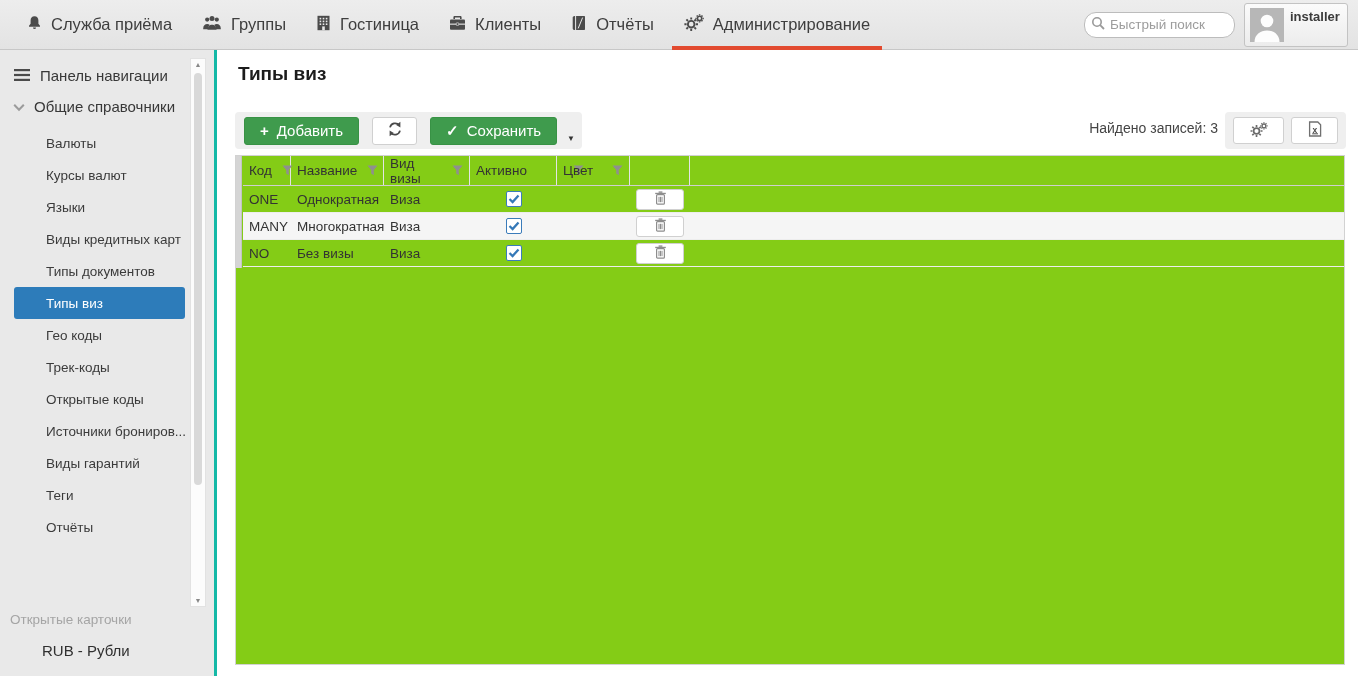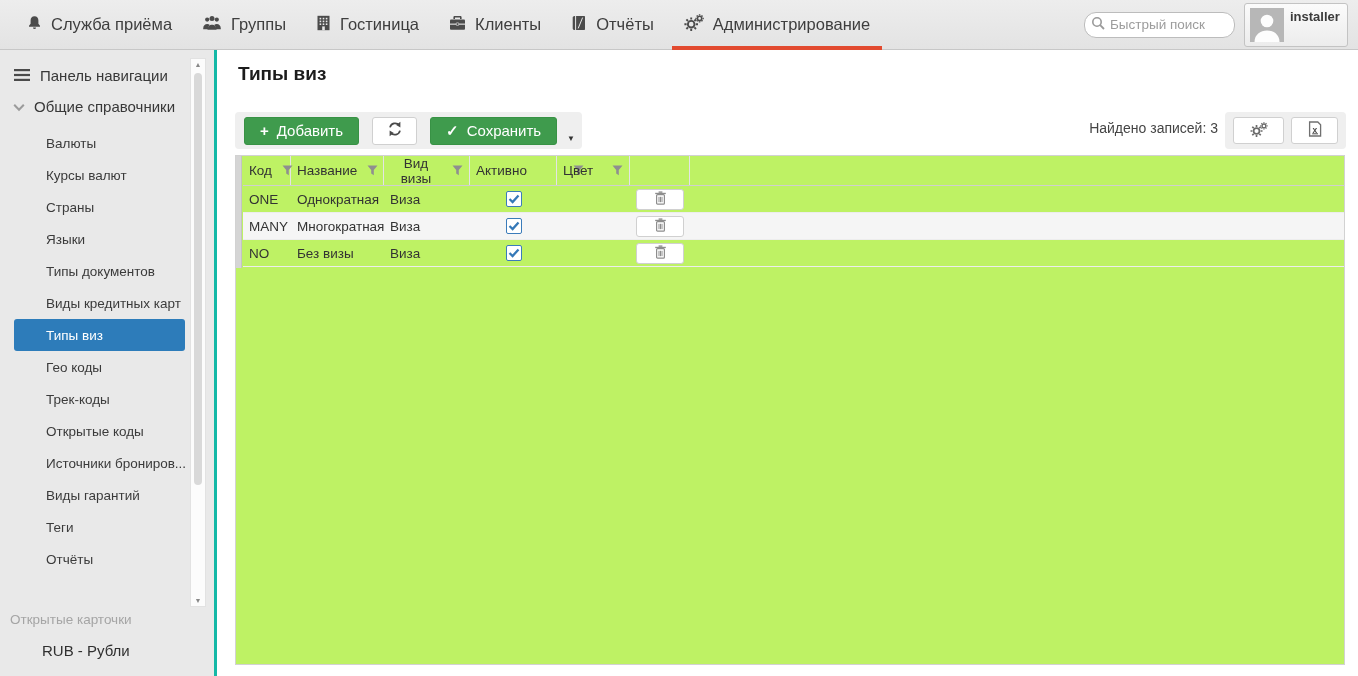--- a/index.html
+++ b/index.html
@@ -73,21 +73,21 @@
 
   .records { position:absolute; top:70px; right:140px; font-size:14px; color:#454545; }
   .toolbar-right { position:absolute; top:62px; left:1008px; width:121px; height:37px;
     background:#efefef; border-radius:4px; display:flex; align-items:center;
     justify-content:center; gap:7px; }
   .btn-gears { width:51px; height:27px; }
   .btn-excel { width:47px; height:27px; }
 
   
   .grid { position:absolute; top:105px; left:18px; width:1110px; height:510px;
-    border:1px solid #d2d2d2; background:#bef264;text-align:center; }
+    border:1px solid #d2d2d2; background:#84cc16; }
   .grid-handle { position:absolute; top:0; left:0; width:6px; height:112px;
     background:#d5d5d5; border-right:1px solid #c3c3c3; }
   .ghead { display:flex; height:30px; border-bottom:1px solid #cfcfcf; margin-left:7px; }
   .gh-cell { border-right:1px solid #e4e4e4; padding:0 6px 0 6px; display:flex;
     align-items:center; font-size:13.5px; color:#333; cursor:pointer; }
   .gh-cell .fname { padding-right:10px; }
   .gh-cell .funnel { margin-left:auto; display:flex; cursor:pointer; }
   .gh-rest { flex:1; }
   .grow { display:flex; height:27px; border-bottom:1px solid #ededed; margin-left:7px;
     font-size:13.5px; color:#333; }
@@ -205,24 +205,23 @@
   <div class="side-group-header">
     <span><svg width="12" height="9" viewBox="0 0 12 9">
           <polyline points="1.2,1.8 6,6.8 10.8,1.8" fill="none" stroke="#9b9b9b" stroke-width="2"></polyline>
         </svg></span>
     <span>Общие справочники</span>
   </div>
 
   <div class="side-items">
     <div class="side-item">Валюты</div>
     <div class="side-item">Курсы валют</div>
-    <div class="side-item">Страны</div>
     <div class="side-item">Языки</div>
+    <div class="side-item">Виды кредитных карт</div>
     <div class="side-item">Типы документов</div>
-    <div class="side-item">Виды кредитных карт</div>
     <div class="side-item selected">Типы виз</div>
     <div class="side-item">Гео коды</div>
     <div class="side-item">Трек-коды</div>
     <div class="side-item">Открытые коды</div>
     <div class="side-item">Источники брониров...</div>
     <div class="side-item">Виды гарантий</div>
     <div class="side-item">Теги</div>
     <div class="side-item">Отчёты</div>
   </div>
 

